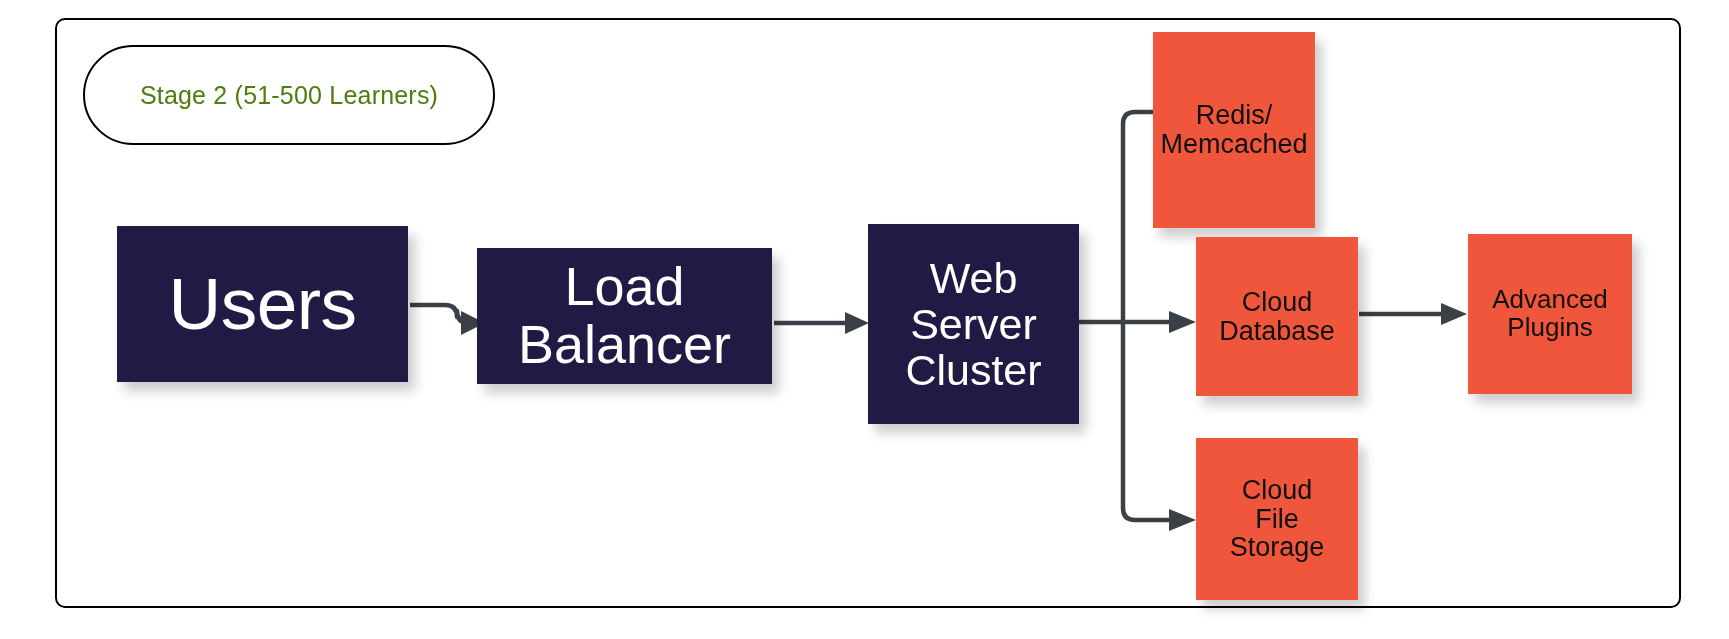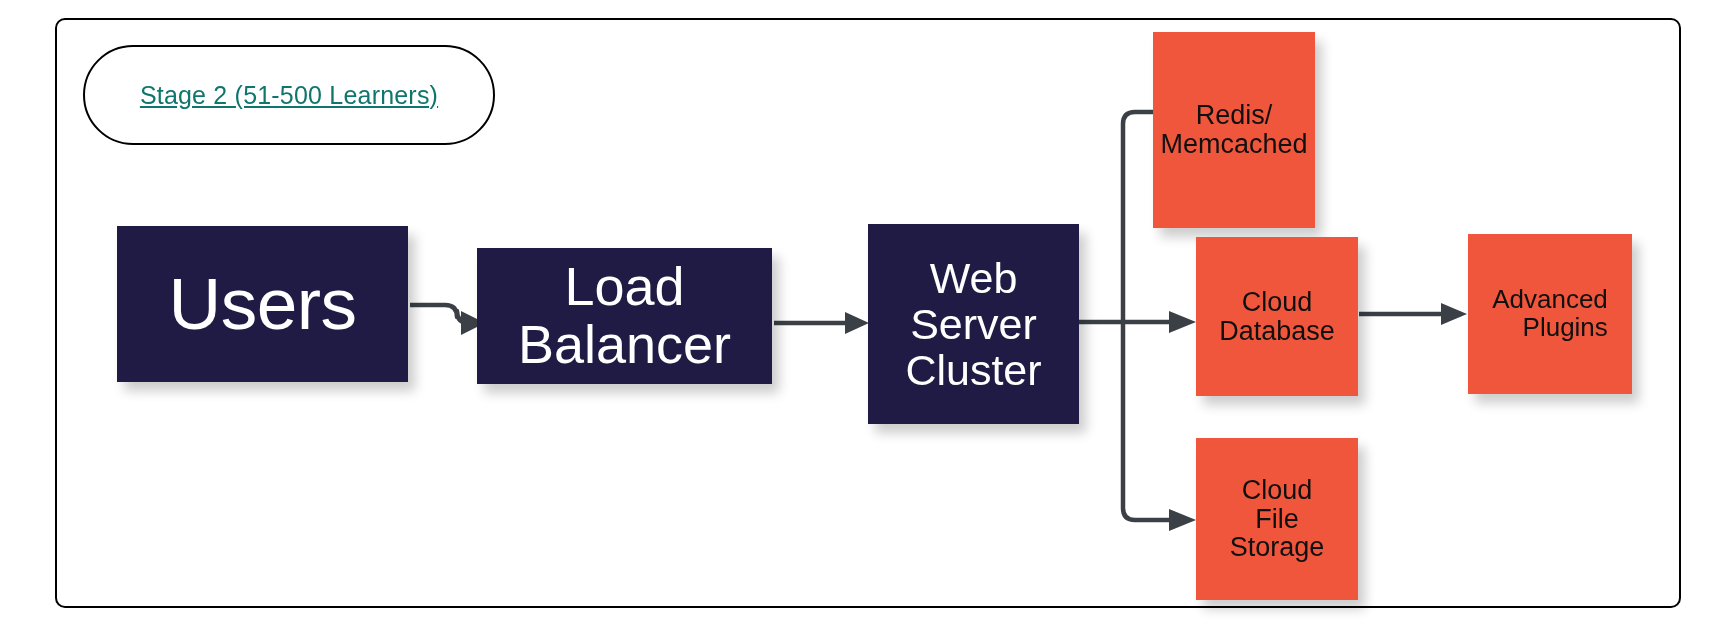--- a/index.html
+++ b/index.html
@@ -39,24 +39,23 @@
     border: 2px solid #000000;
     border-radius: 52px;
     box-sizing: border-box;
     background: #ffffff;
     display: flex;
     align-items: center;
     justify-content: center;
   }
   .stage-pill-label {
     font-size: 25px;
-    color: #0f766e;
+    color: #4d7c0f;
     letter-spacing: 0.2px;
     white-space: nowrap;
-    text-decoration: underline;
   }
   
   .node {
     position: absolute;
     box-sizing: border-box;
     display: flex;
     align-items: center;
     justify-content: center;
     text-align: center;
     box-shadow: 7px 9px 11px rgba(0,0,0,0.20);
@@ -87,21 +86,21 @@
 
   #node-redis-memcached { left: 1153px; top: 32px; width: 162px; height: 196px; }
   #node-redis-memcached .node-label { font-size: 27px; }
 
   #node-cloud-database { left: 1196px; top: 237px; width: 162px; height: 159px; }
   #node-cloud-database .node-label { font-size: 27px; }
 
   #node-cloud-file-storage { left: 1196px; top: 438px; width: 162px; height: 162px; }
   #node-cloud-file-storage .node-label { font-size: 27px; }
 
-  #node-advanced-plugins { left: 1468px; top: 234px; width: 164px; height: 160px; text-align: right; }
+  #node-advanced-plugins { left: 1468px; top: 234px; width: 164px; height: 160px; }
   #node-advanced-plugins .node-label { font-size: 26px; }
 
   
   .connectors {
     position: absolute;
     left: 0;
     top: 0;
     width: 1729px;
     height: 639px;
     pointer-events: none;

